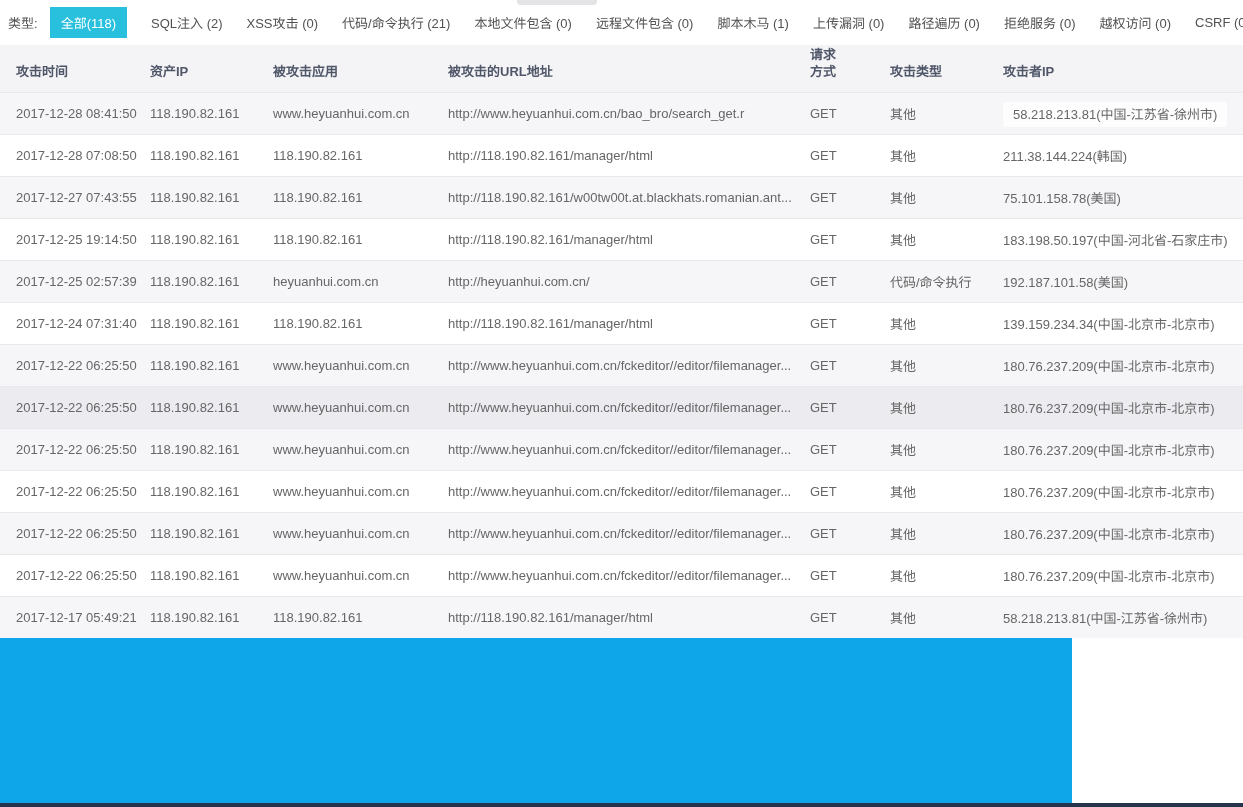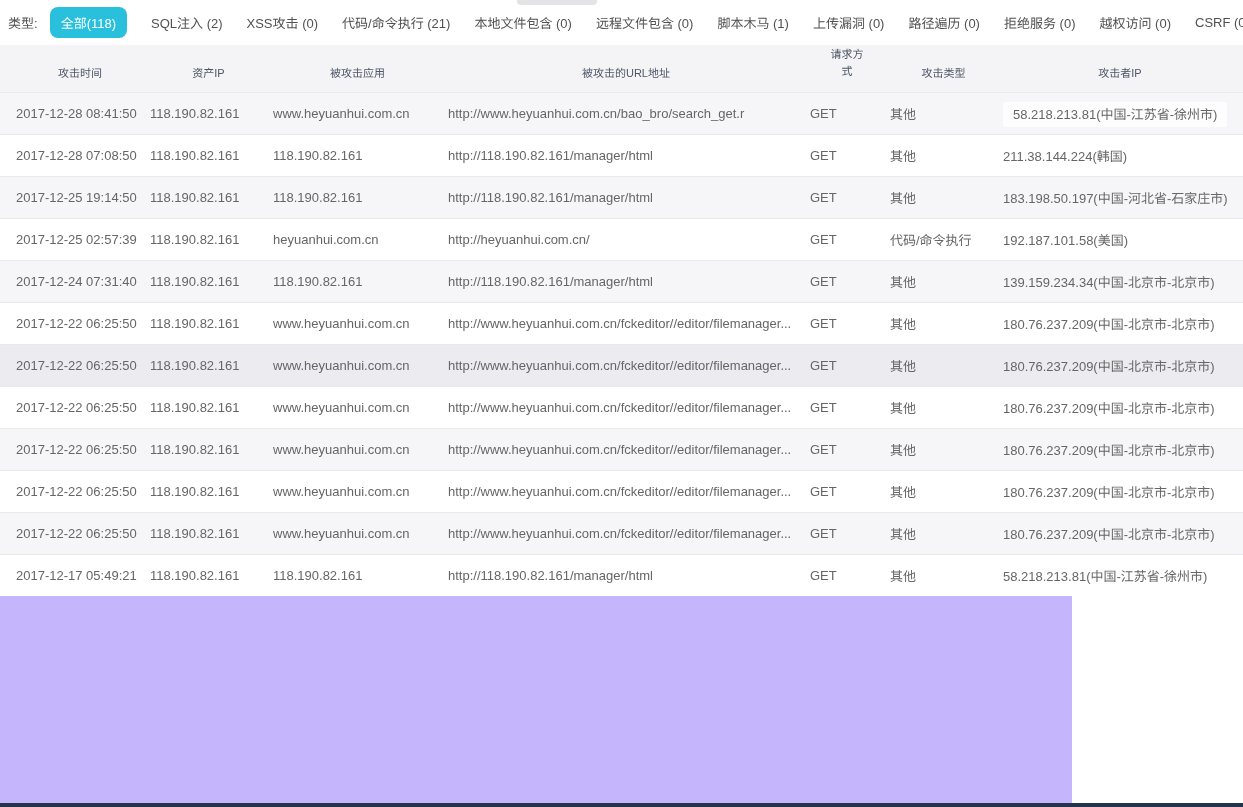--- a/index.html
+++ b/index.html
@@ -1,33 +1,33 @@
 <!DOCTYPE html>
 <html lang="zh-CN" style="--accent: #29c0de;"><head>
 <meta charset="utf-8">
 <style>
   * { margin:0; padding:0; box-sizing:border-box; }
   html,body { width:1243px; height:807px; overflow:hidden; background:#fff;
     font-family:"Liberation Sans","DejaVu Sans",sans-serif; }
-  .page { position:relative; width:1072px; height:807px; background:#c4b5fd; }
+  .page { position:relative; width:1072px; height:807px; background:#0ea5e9; }
 
   
   .filter-bar { display:flex; align-items:center; height:45px; padding:0 8px; background:#fff; }
   .filter-label { font-size:13px; color:#555; margin-right:12px; flex:0 0 auto; }
   .filter-items { display:flex; align-items:center; gap:24px; flex-wrap:nowrap; }
   .filter-item { font-size:13px; color:#515151; cursor:pointer; white-space:nowrap; padding:6px 0; }
-  .filter-item.active { background:var(--accent,#29c0de); color:#fff; padding:6px 11px; border-radius:8px; }
+  .filter-item.active { background:var(--accent,#29c0de); color:#fff; padding:6px 11px; border-radius:0; }
 
   
   table { width:1243px; border-collapse:collapse; table-layout:fixed; }
   col.c-time { width:150px; } col.c-asset { width:123px; } col.c-app { width:175px; }
   col.c-url { width:362px; } col.c-method { width:80px; } col.c-type { width:113px; }
   col.c-attacker { width:240px; }
   thead tr { height:47px; background:#f4f4f6; }
-  th { font-weight:normal; font-size:11px; color:#4f5668; text-align:center;
+  th { font-weight:bold; font-size:13px; color:#4f5668; text-align:left;
        vertical-align:bottom; padding:0 6px 12px 0; }
   th:first-child, td:first-child { padding-left:16px; }
   th .wrap-2 { display:inline-block; width:34px; word-break:break-all; line-height:17px; }
   tbody td { height:42px; font-size:13px; color:#666; white-space:nowrap;
        overflow:hidden; padding:0 8px 0 0; border-top:1px solid #e9e9eb; }
   tbody tr { background:#fff; cursor:pointer; }
   tbody tr:nth-child(odd) { background:#f6f6f8; }
   tbody tr.row-hover { background:#ececf0; }
   td .hl { background:#fdfdfe; padding:5px 10px; border-radius:2px; }
 
@@ -95,20 +95,29 @@
         <tr>
       <td>2017-12-28 07:08:50</td>
       <td>118.190.82.161</td>
       <td>118.190.82.161</td>
       <td>http://118.190.82.161/manager/html</td>
       <td>GET</td>
       <td>其他</td>
       <td><span>211.38.144.224(韩国)</span></td>
     </tr>
         <tr>
+      <td>2017-12-27 07:43:55</td>
+      <td>118.190.82.161</td>
+      <td>118.190.82.161</td>
+      <td>http://118.190.82.161/w00tw00t.at.blackhats.romanian.ant...</td>
+      <td>GET</td>
+      <td>其他</td>
+      <td><span>75.101.158.78(美国)</span></td>
+    </tr>
+        <tr>
       <td>2017-12-25 19:14:50</td>
       <td>118.190.82.161</td>
       <td>118.190.82.161</td>
       <td>http://118.190.82.161/manager/html</td>
       <td>GET</td>
       <td>其他</td>
       <td><span>183.198.50.197(中国-河北省-石家庄市)</span></td>
     </tr>
         <tr>
       <td>2017-12-25 02:57:39</td>

